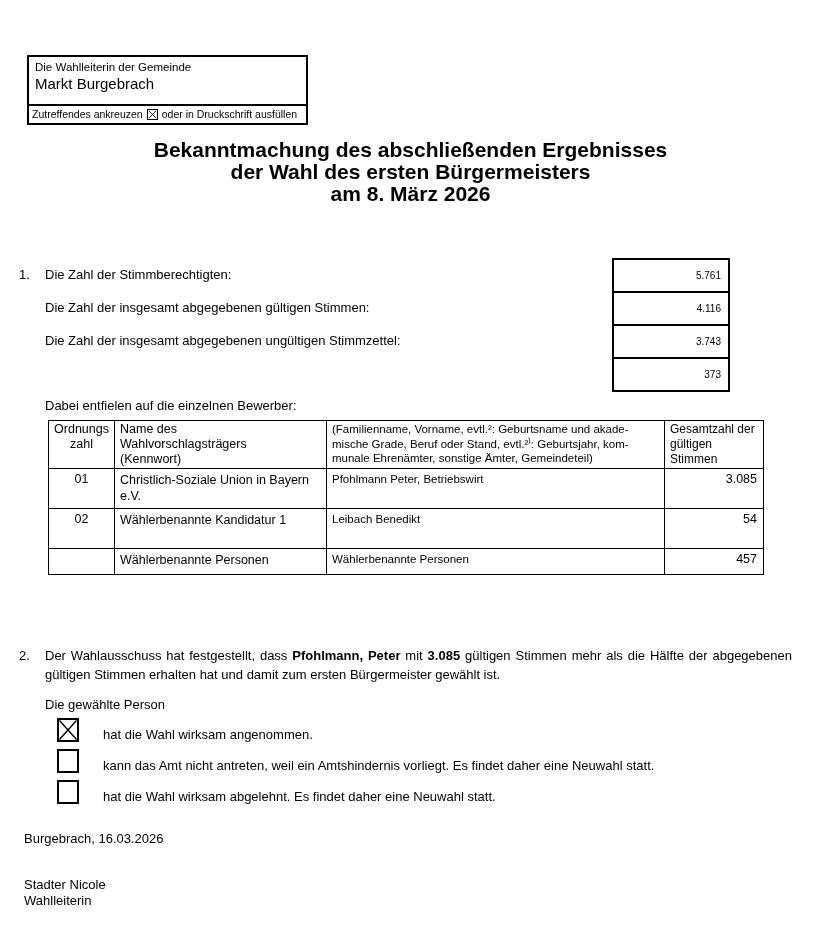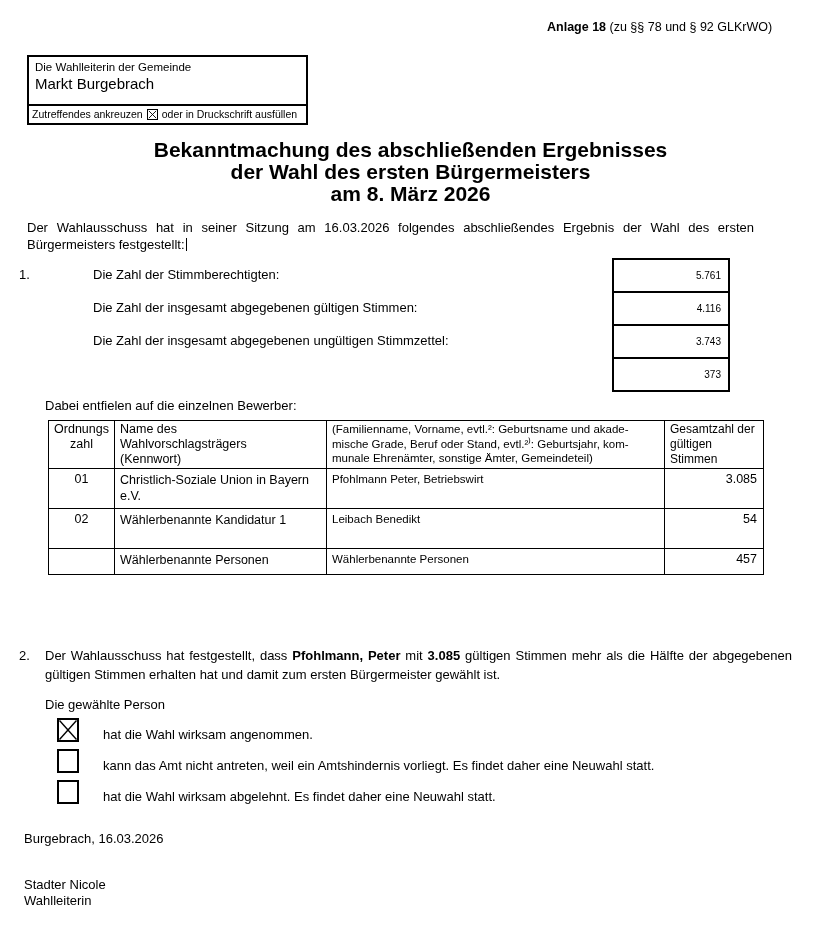--- a/index.html
+++ b/index.html
@@ -24,21 +24,21 @@
   .small-box svg{position:absolute;left:0;top:0;width:100%;height:100%;}
   
   .doc-title{position:absolute;left:0;top:139px;width:100%;text-align:center;font-weight:bold;font-size:21px;line-height:22px;}
   
   .intro{position:absolute;left:27px;top:219px;width:727px;font-size:13px;line-height:17px;text-align:justify;}
   .caret{display:inline-block;width:1px;height:13px;background:#000;vertical-align:-2px;margin-left:1px;}
   
   .sec-num{position:absolute;left:19px;font-size:13px;}
   .num1{top:258px;line-height:33px;}
   .stats{position:absolute;left:0;top:258px;width:100%;}
-  .stat-row{height:33px;line-height:33px;padding-left:45px;font-size:13px;box-sizing:border-box;margin-left:48px;}
+  .stat-row{height:33px;line-height:33px;padding-left:45px;font-size:13px;box-sizing:border-box;}
   .value-col{position:absolute;left:612px;top:258px;width:118px;}
   .value-cell{box-sizing:border-box;height:35px;border:2px solid #000;display:flex;align-items:center;justify-content:flex-end;padding-right:7px;font-size:10px;background:#fff;}
   .value-cell + .value-cell{margin-top:-2px;}
   
   .table-caption{position:absolute;left:45px;top:398px;font-size:13px;}
   table.cand{position:absolute;left:48px;top:420px;border-collapse:collapse;table-layout:fixed;}
   table.cand th,table.cand td{border:1px solid #000;box-sizing:border-box;vertical-align:top;font-weight:normal;}
   th.h-ord{width:66px;text-align:center;vertical-align:middle;font-size:12.5px;line-height:15px;white-space:pre-line;}
   th.h-party{width:212px;text-align:left;font-size:12.5px;line-height:15px;white-space:pre-line;padding:1px 5px;}
   th.h-cand{width:338px;text-align:left;font-size:11.5px;line-height:14.5px;white-space:pre-line;padding:1px 5px;}
@@ -63,21 +63,20 @@
   .option-label{margin-left:24px;font-size:13px;white-space:nowrap;}
   
   .place-date{position:absolute;left:24px;top:831px;font-size:13px;}
   .signature{position:absolute;left:24px;top:877px;font-size:13px;line-height:15.5px;}
 </style>
 </head>
 <body>
 
 <div class="page">
 
-  <div class="annex"><b>Anlage 18</b><span> (zu §§ 78 und § 92 GLKrWO)</span></div>
 
   <div class="authority-box">
     <div class="ab-top">
       <div class="ab-role">Die Wahlleiterin der Gemeinde</div>
       <div class="ab-muni">Markt Burgebrach</div>
     </div>
     <div class="ab-bottom">
       <span>Zutreffendes ankreuzen</span>
       <span class="small-box">
           <svg viewBox="0 0 10 10">
@@ -88,21 +87,20 @@
       <span>oder in Druckschrift ausfüllen</span>
     </div>
   </div>
 
   <div class="doc-title">
     <div>Bekanntmachung des abschließenden Ergebnisses</div>
     <div>der Wahl des ersten Bürgermeisters</div>
     <div>am 8. März 2026</div>
   </div>
 
-  <div class="intro"><span>Der Wahlausschuss hat in seiner Sitzung am 16.03.2026 folgendes abschließendes Ergebnis der Wahl des ersten Bürgermeisters festgestellt:</span><span class="caret"></span></div>
 
   <div class="sec-num num1">1.</div>
   <div class="stats">
     <div class="stat-row">Die Zahl der Stimmberechtigten:</div>
     <div class="stat-row">Die Zahl der insgesamt abgegebenen gültigen Stimmen:</div>
     <div class="stat-row">Die Zahl der insgesamt abgegebenen ungültigen Stimmzettel:</div>
   </div>
   <div class="value-col">
     <div class="value-cell">5.761</div>
     <div class="value-cell">4.116</div>

